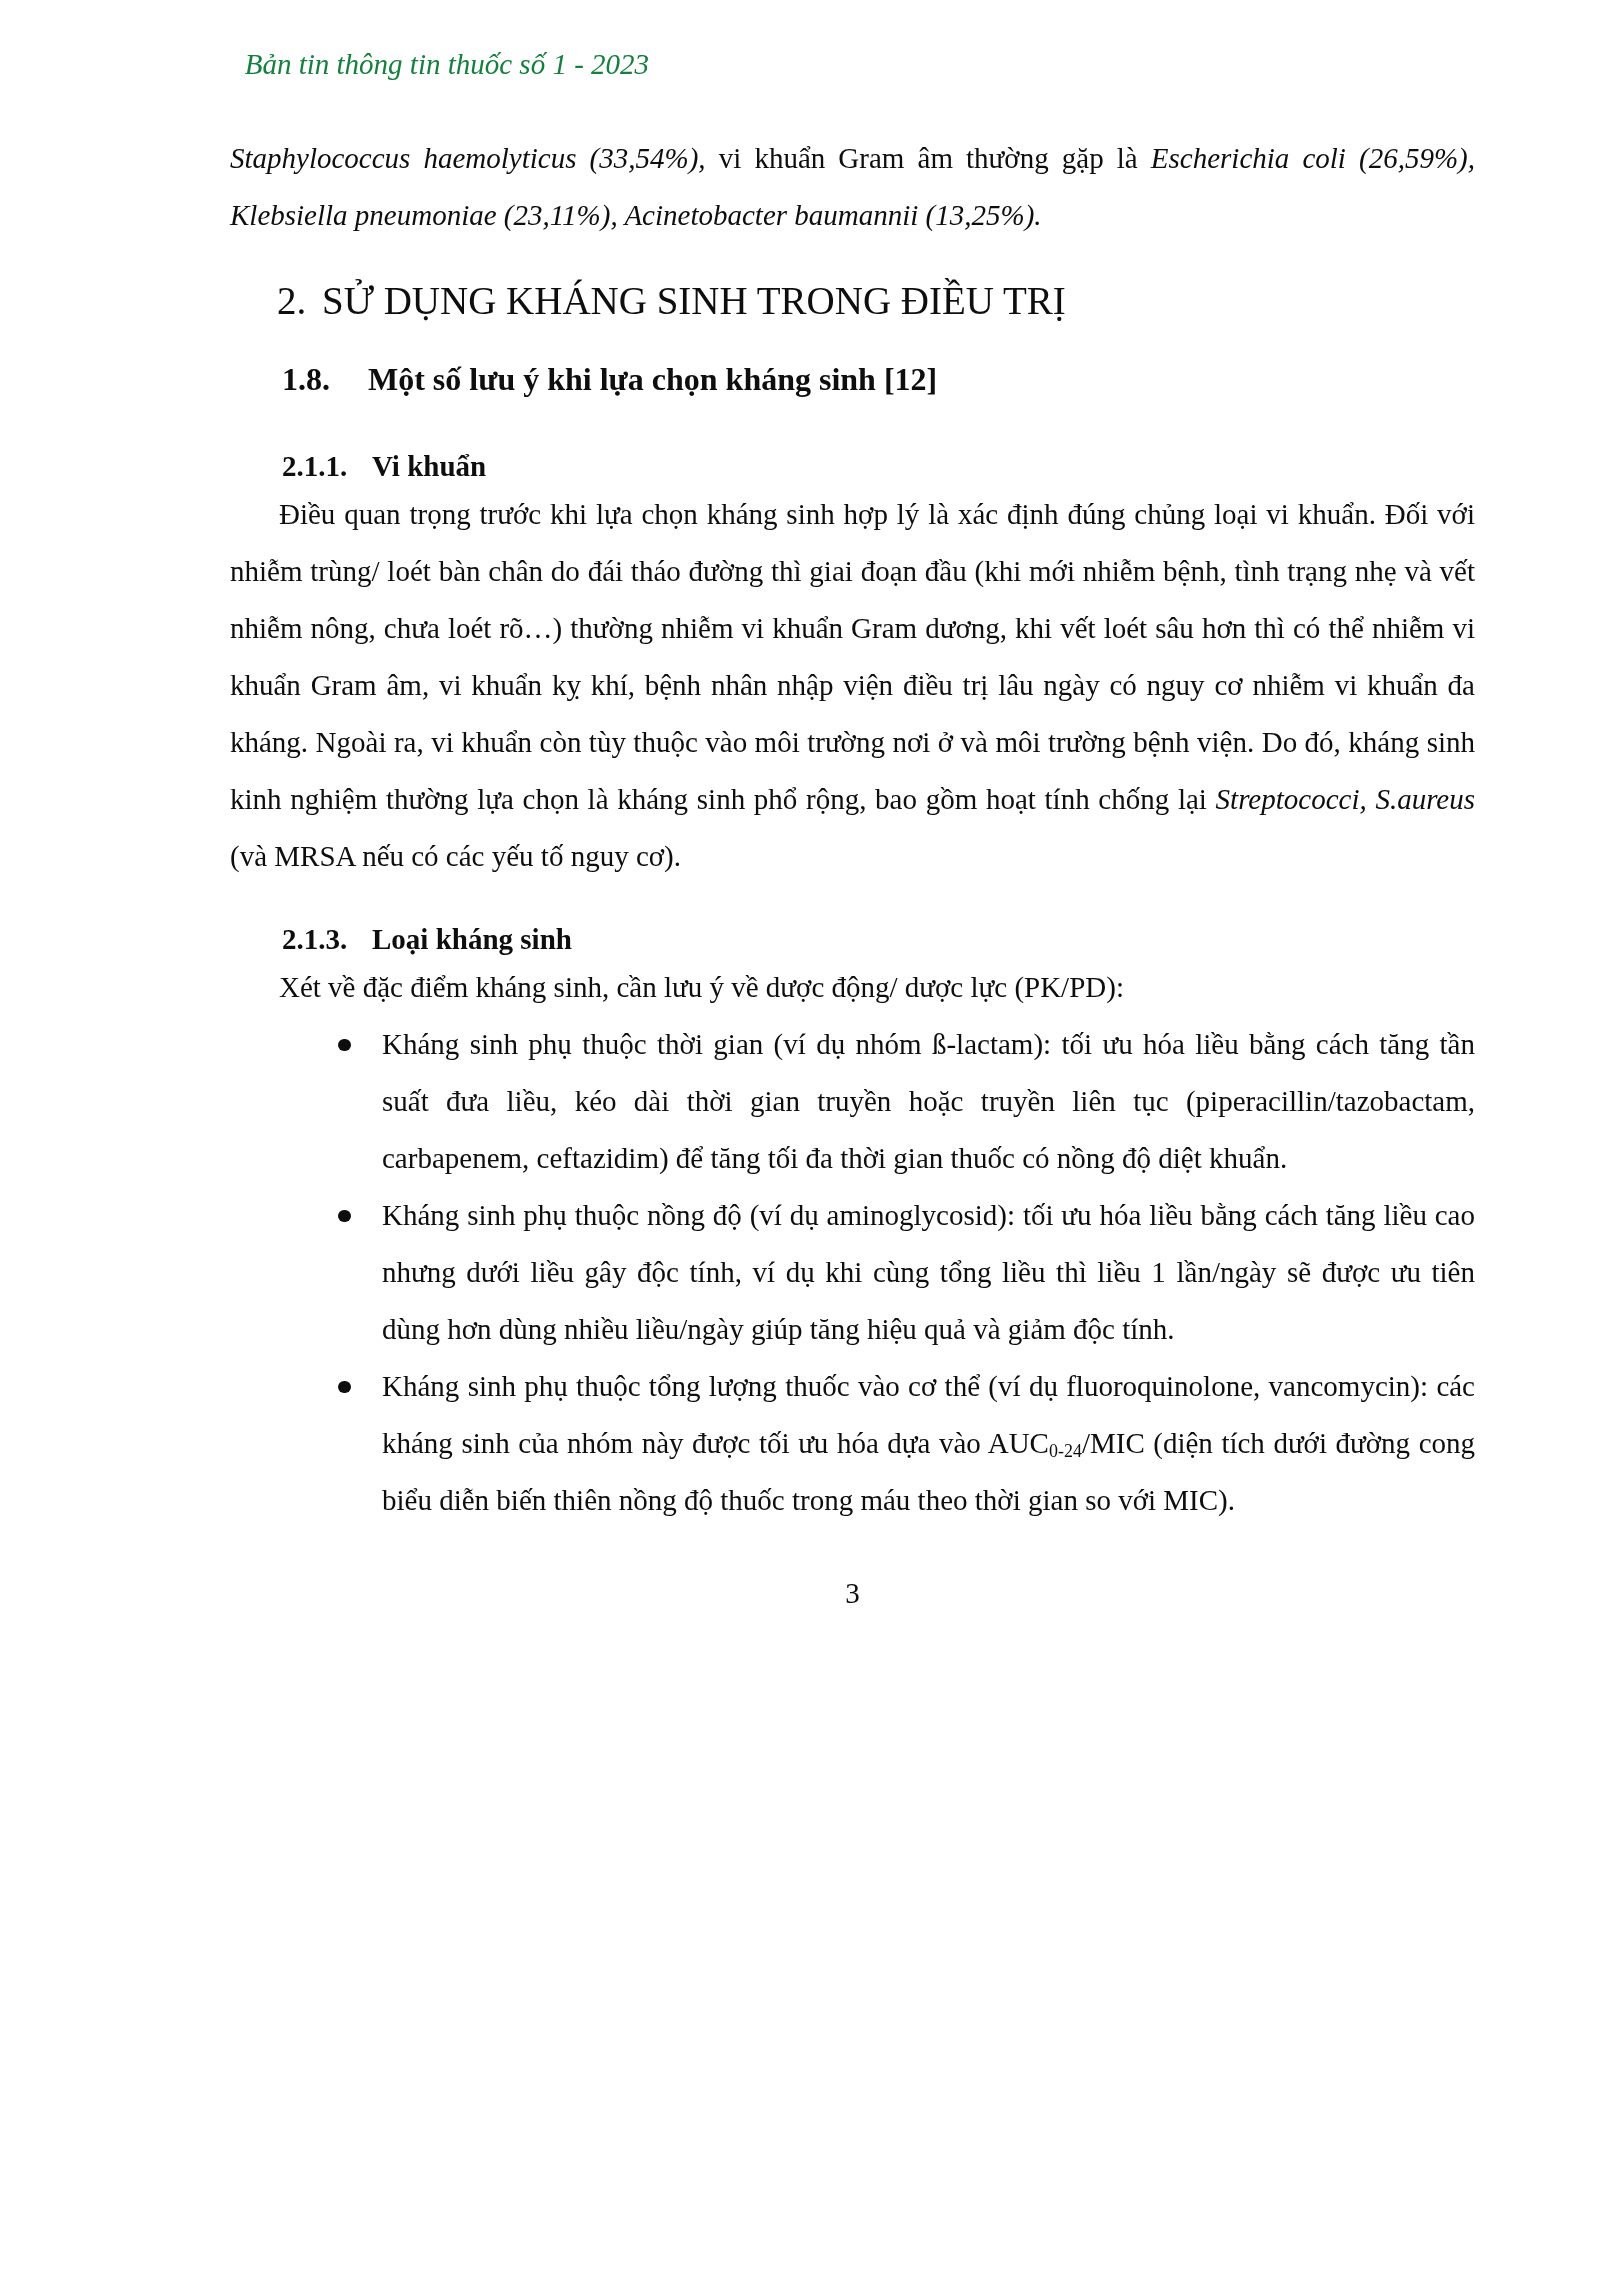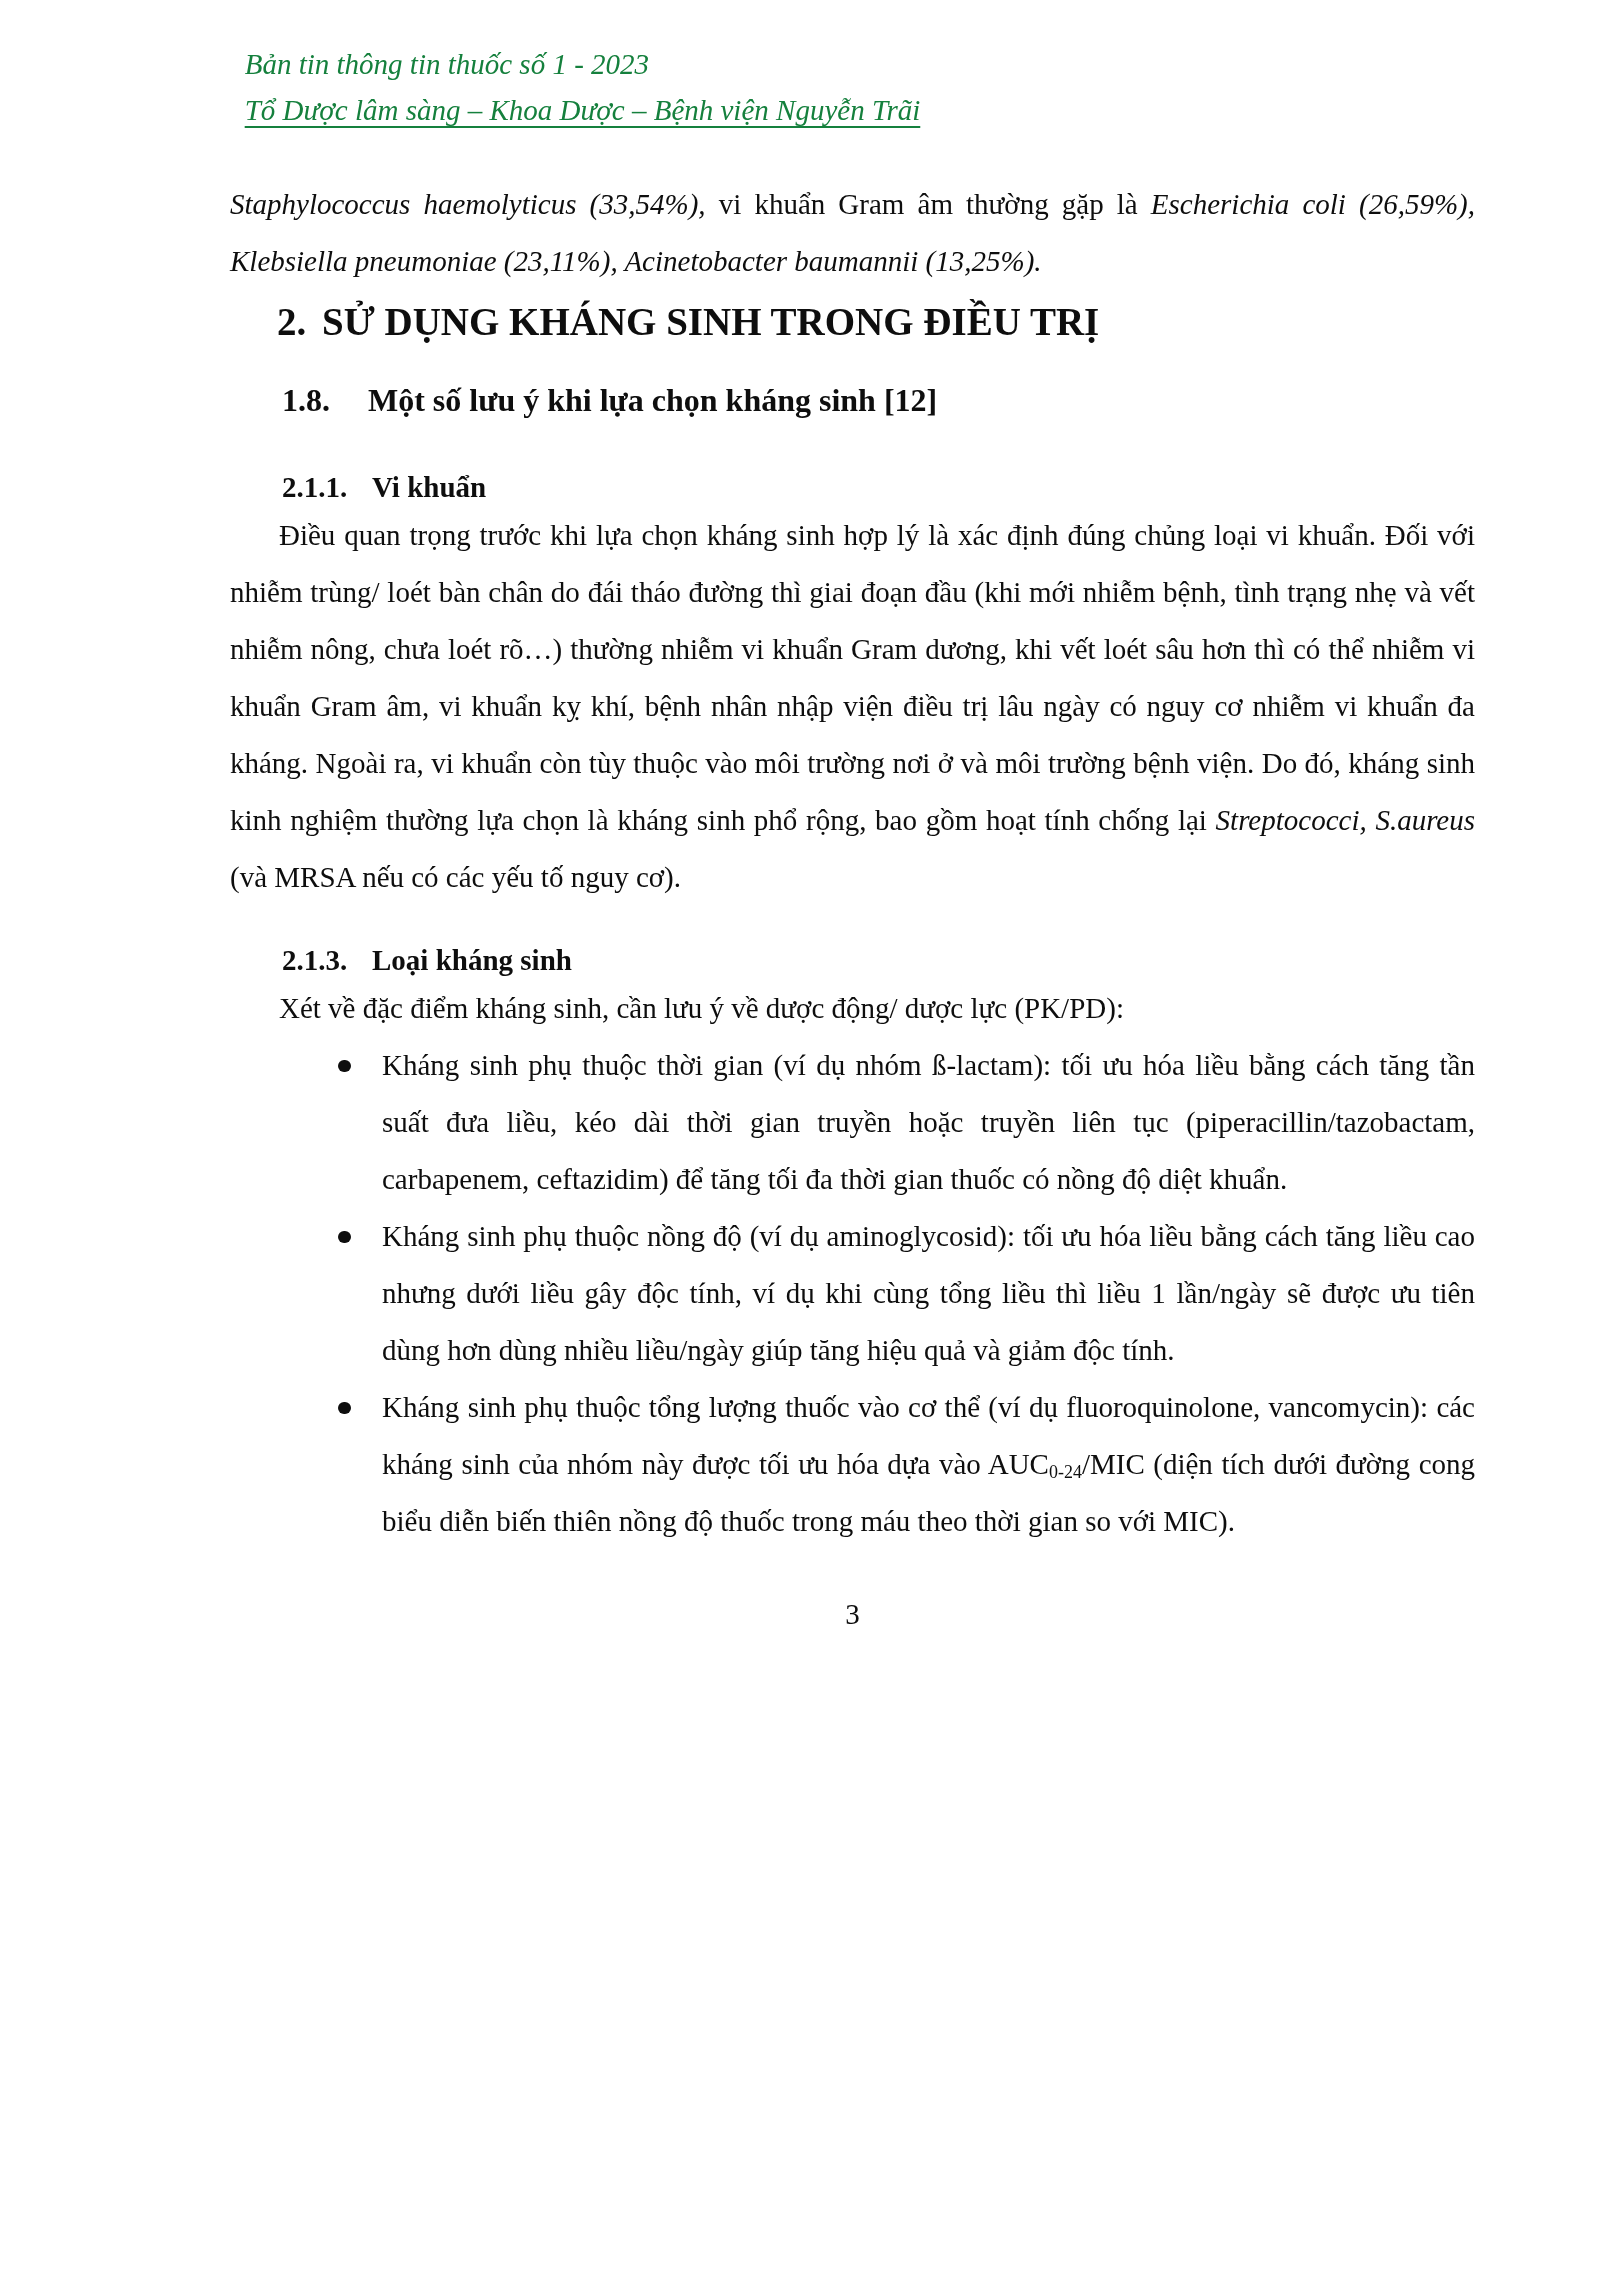--- a/index.html
+++ b/index.html
@@ -34,23 +34,23 @@
     text-align: justify;
     text-indent: 49px;
     margin: 0;
   }
   .para.continued { text-indent: 0; margin-top: 43px; }
   .para.p2 { margin-top: 15.7px; }
   .italic { font-style: italic; }
   
   .doc-h1 {
     font-size: 39px;
-    font-weight: bold;
+    font-weight: normal;
     line-height: 47px;
-    margin: 8px 0 0 47px;
+    margin: 33px 0 0 47px;
   }
   .doc-h1 .h1-num { display: inline-block; min-width: 45px; }
   .doc-h2 {
     font-size: 32px;
     font-weight: bold;
     line-height: 41px;
     margin: 35px 0 0 52px;
   }
   .doc-h2 .h2-num { display: inline-block; min-width: 86px; }
   .doc-h3 {
@@ -93,21 +93,20 @@
     line-height: 39px;
   }
 </style>
 </head>
 <body>
 
 <div class="page">
 
   <div class="doc-header">
     <div class="line1">Bản tin thông tin thuốc số 1 - 2023</div>
-    <div class="line2">Tổ Dược lâm sàng – Khoa Dược – Bệnh viện Nguyễn Trãi</div>
   </div>
 
   <p class="para continued"><span class="italic">Staphylococcus haemolyticus (33,54%), </span><span>vi khuẩn Gram âm thường gặp là </span><span class="italic">Escherichia coli (26,59%), Klebsiella pneumoniae (23,11%), Acinetobacter baumannii (13,25%).</span></p>
 
 
   <div class="doc-h1"><span class="h1-num">2.</span><span>SỬ DỤNG KHÁNG SINH TRONG ĐIỀU TRỊ</span></div>
 
   <div class="doc-h2"><span class="h2-num">1.8.</span><span>Một số lưu ý khi lựa chọn kháng sinh [12]</span></div>
 
   <div class="doc-h3"><span class="h3-num">2.1.1.</span><span>Vi khuẩn</span></div>

